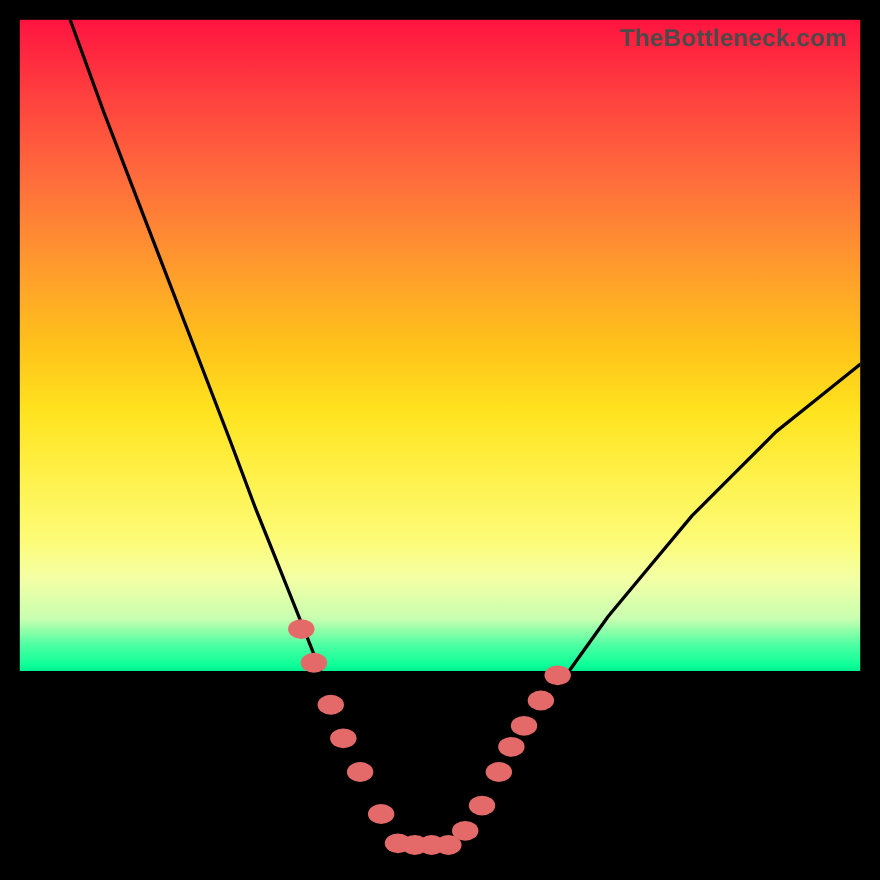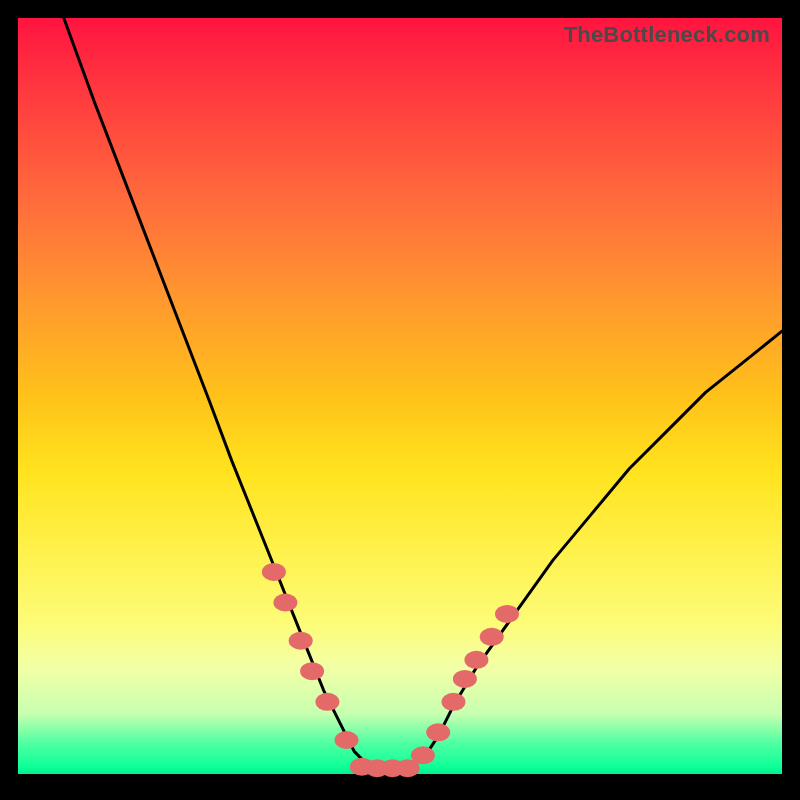--- a/index.html
+++ b/index.html
@@ -14,21 +14,21 @@
     position: relative;
     width: 800px;
     height: 800px;
     background: #000;
   }
   .plot-area {
     position: absolute;
     left: 18px;
     top: 18px;
     width: 764px;
-    height: 756px;
+    height: 592px;
     background: linear-gradient(to bottom,
       #ff1440 0%,
       #ff3a3f 10%,
       #ff6b3c 24%,
       #ff9430 36%,
       #ffc21a 50%,
       #ffe31e 60%,
       #fff14a 70%,
       #fdfc78 80%,
       #f2ffa6 86%,

